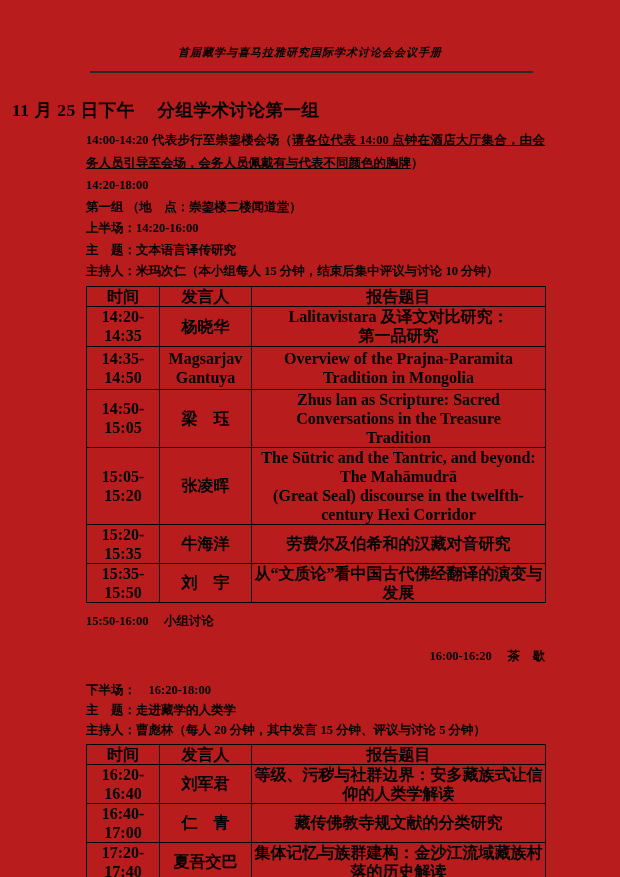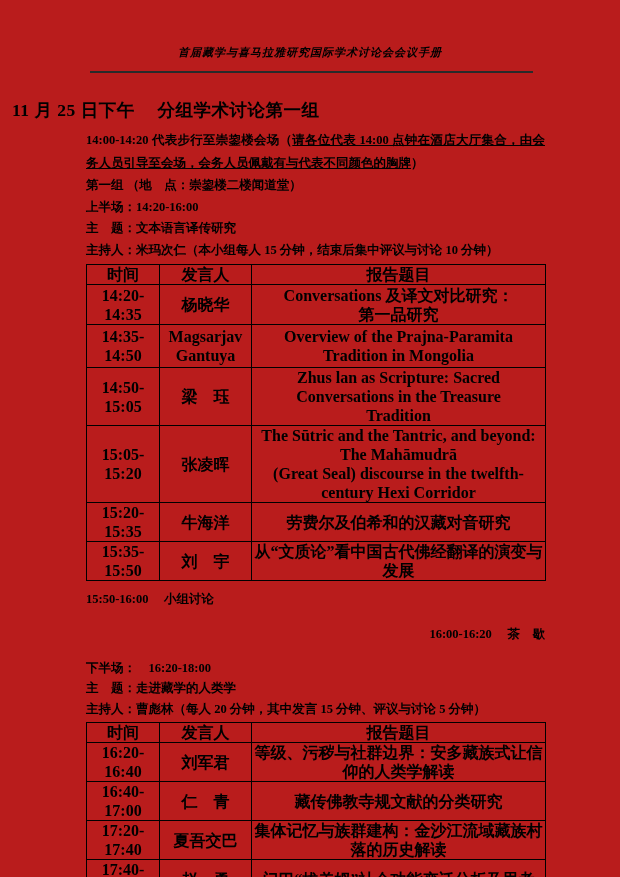--- a/index.html
+++ b/index.html
@@ -53,41 +53,42 @@
 
   <div class="running-header">首届藏学与喜马拉雅研究国际学术讨论会会议手册</div>
   <div class="header-rule"></div>
 
   <div class="doc-title">11 月 25 日下午　 分组学术讨论第一组</div>
 
   <div class="content">
 
     <div class="p-walk"><span>14:00-14:20 代表步行至崇鋆楼会场（</span><span class="u">请各位代表 14:00 点钟在酒店大厅集合，由会务人员引导至会场，会务人员佩戴有与代表不同颜色的胸牌</span><span>）</span></div>
 
+    <div class="p-line">14:20-18:00</div>
     <div class="p-line">第一组 （地　点：崇鋆楼二楼闻道堂）</div>
     <div class="p-line">上半场：14:20-16:00</div>
     <div class="p-line">主　题：文本语言译传研究</div>
     <div class="p-line">主持人：米玛次仁（本小组每人 15 分钟，结束后集中评议与讨论 10 分钟）</div>
 
     <table>
       <colgroup>
           <col style="width:73px">
           <col style="width:92px">
           <col style="width:294px">
         </colgroup>
       <tbody>
           <tr class="t1-head">
         <th>时间</th>
         <th>发言人</th>
         <th>报告题目</th>
       </tr>
       <tr class="t1-r0">
         <td>14:20-14:35</td>
         <td>杨晓华</td>
-        <td>Conversations 及译文对比研究：
+        <td>Lalitavistara 及译文对比研究：
 第一品研究</td>
       </tr>
       <tr class="t1-r1">
         <td>14:35-14:50</td>
         <td>Magsarjav
 Gantuya</td>
         <td>Overview of the Prajna-Paramita Tradition in Mongolia</td>
       </tr>
       <tr class="t1-r2">
         <td>14:50-15:05</td>

